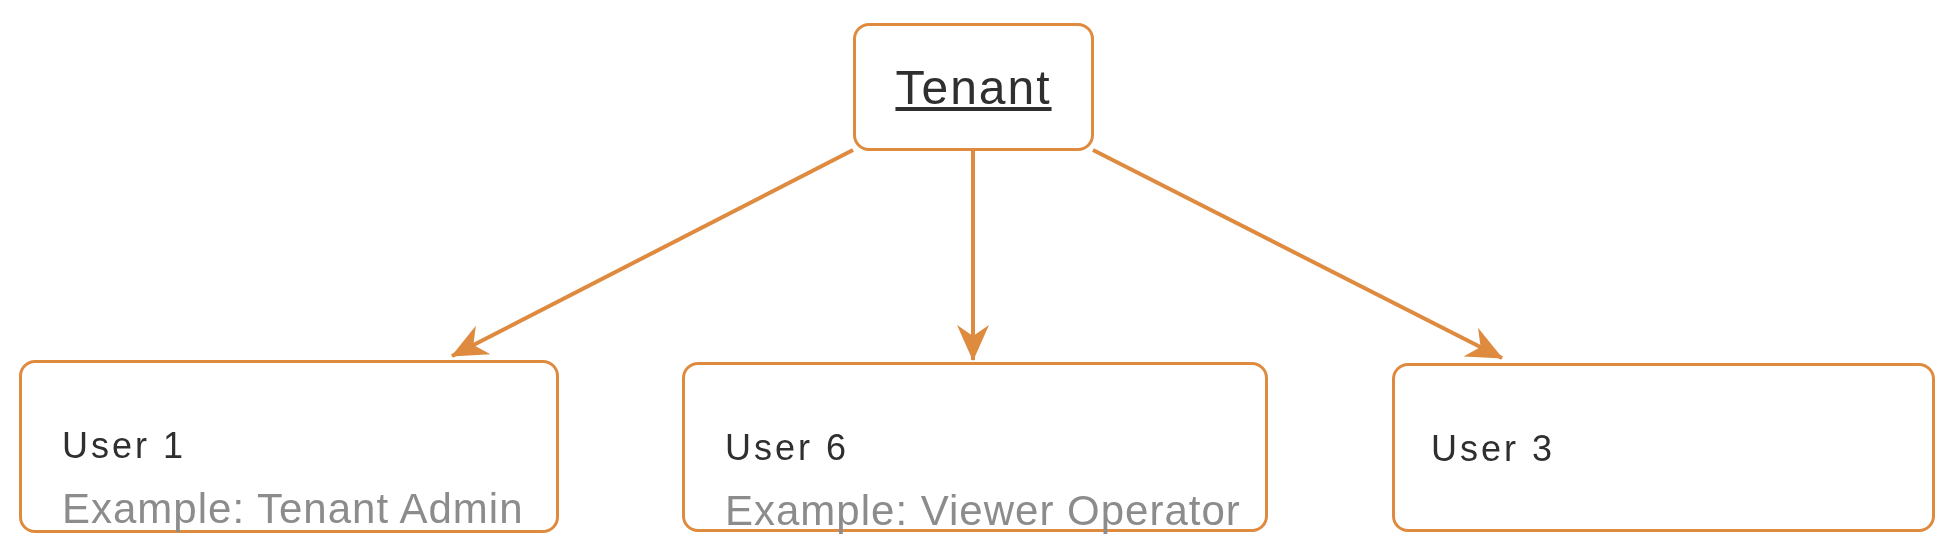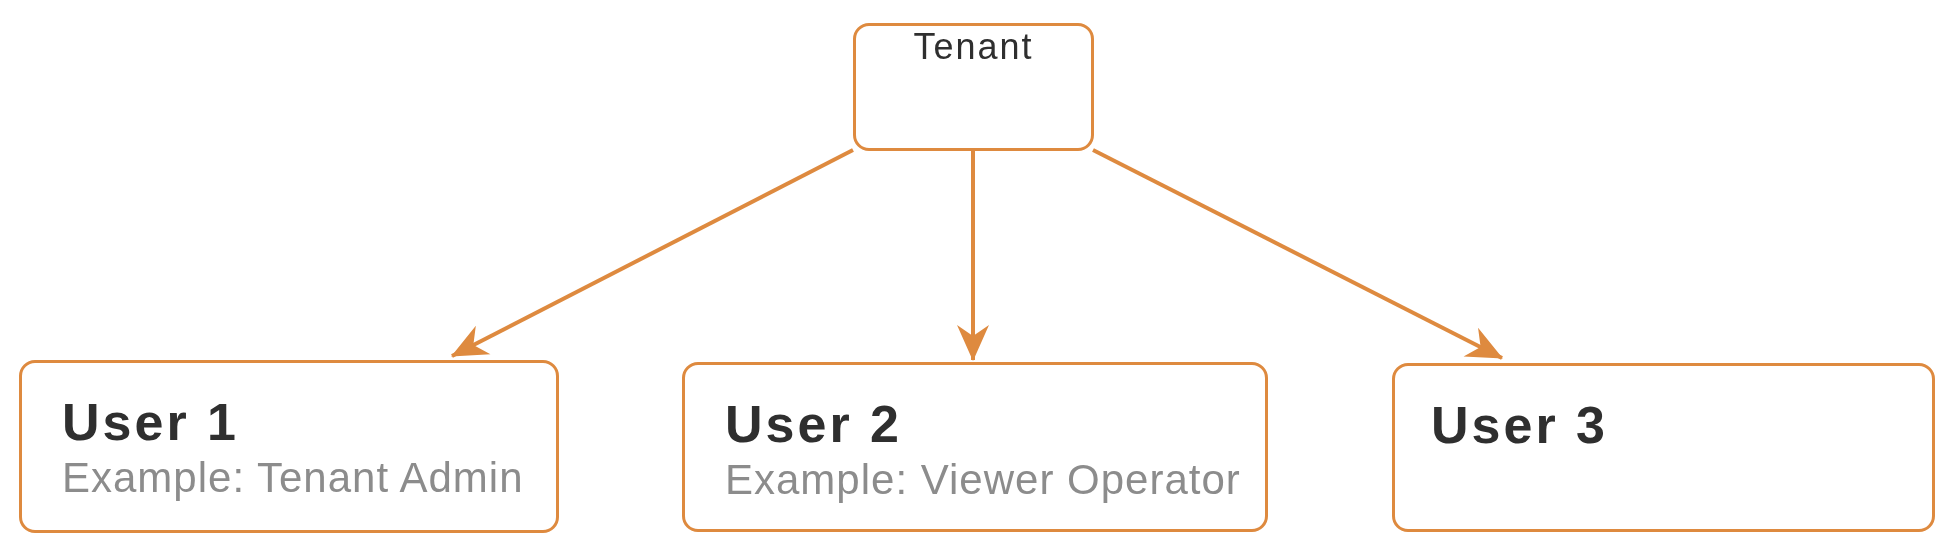--- a/index.html
+++ b/index.html
@@ -33,41 +33,43 @@
   .node{
     position:absolute;
     box-sizing:border-box;
     background:#ffffff;
     border:3px solid var(--orange);
     border-radius:16px;
   }
   .node.root{
     left:853px;top:23px;
     width:241px;height:128px;
-    display:flex;justify-content:center;
-    font-size:36px;
+    display:flex;align-items:center;justify-content:center;
+    font-size:48px;
     letter-spacing:2px;
     color:var(--title);
+    text-decoration:underline;
   }
   .node.user{
     padding:28px 40px 0 40px;
   }
   .node.user .title{
-    font-size:52px;
-    font-weight:bold;
+    font-size:36px;
+    font-weight:normal;
     letter-spacing:3px;
     color:var(--title);
     line-height:1.2;
+    margin-top:33px;
   }
   .node.user .subtitle{
     font-size:42px;
     letter-spacing:1px;
     color:var(--subtitle);
     line-height:1.15;
-    margin-top:1px;
+    margin-top:18px;
     white-space:nowrap;
   }
   .node.user1{left:19px; top:360px; width:540px; height:173px;}
   .node.user2{left:682px; top:362px; width:586px; height:170px;}
   .node.user3{left:1392px;top:363px; width:543px; height:169px;padding-left:36px;}
 </style>
 </head>
 <body>
 
 <div class="canvas">
@@ -86,21 +88,21 @@
   <div class="node root">
     <span>Tenant</span>
   </div>
 
   <div class="node user user1">
     <div class="title">User 1</div>
     <div class="subtitle">Example: Tenant Admin</div>
   </div>
 
   <div class="node user user2">
-    <div class="title">User 2</div>
+    <div class="title">User 6</div>
     <div class="subtitle">Example: Viewer Operator</div>
   </div>
 
   <div class="node user user3">
     <div class="title">User 3</div>
   </div>
 
 </div>
 
 </body></html>

